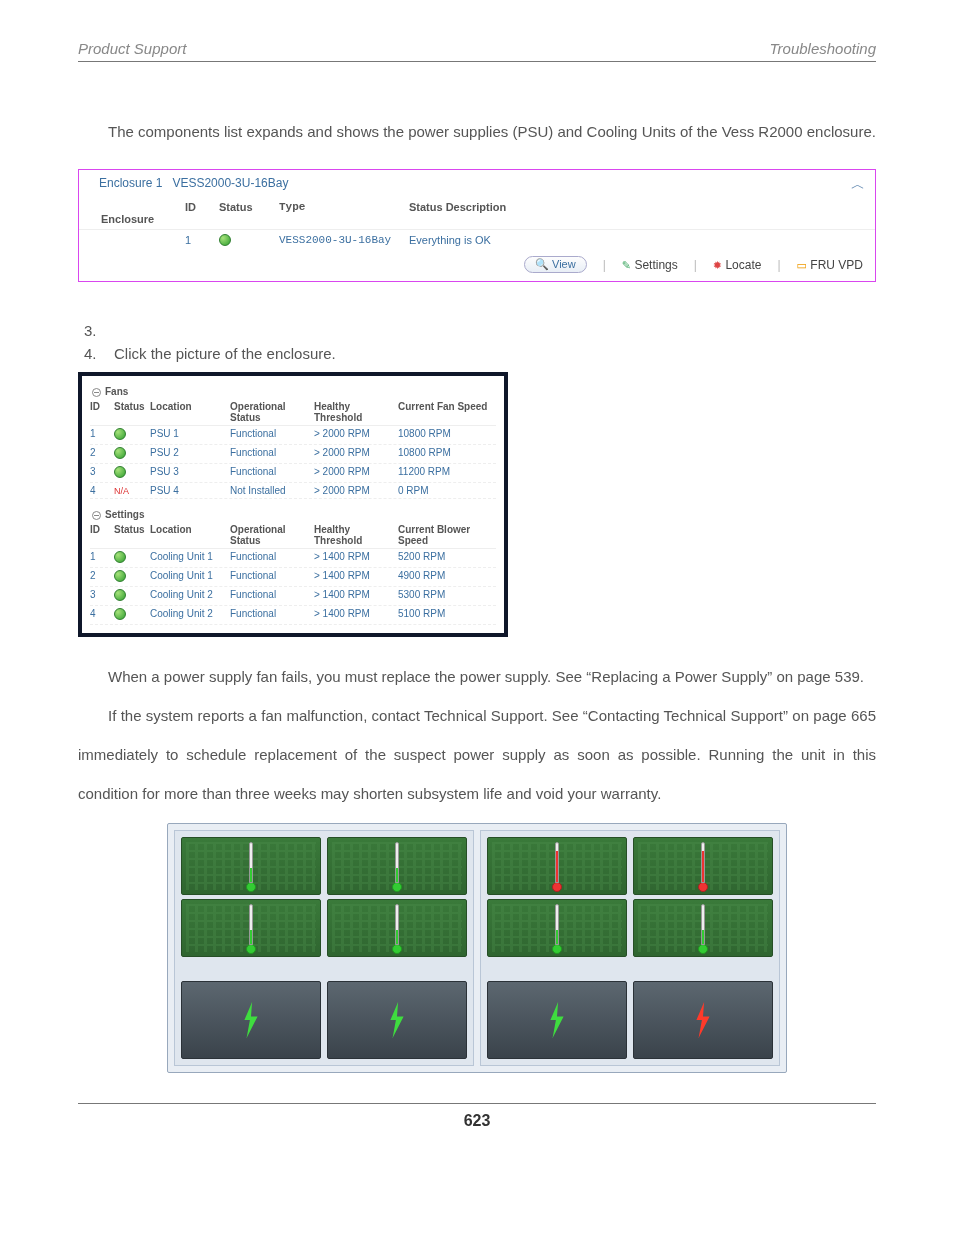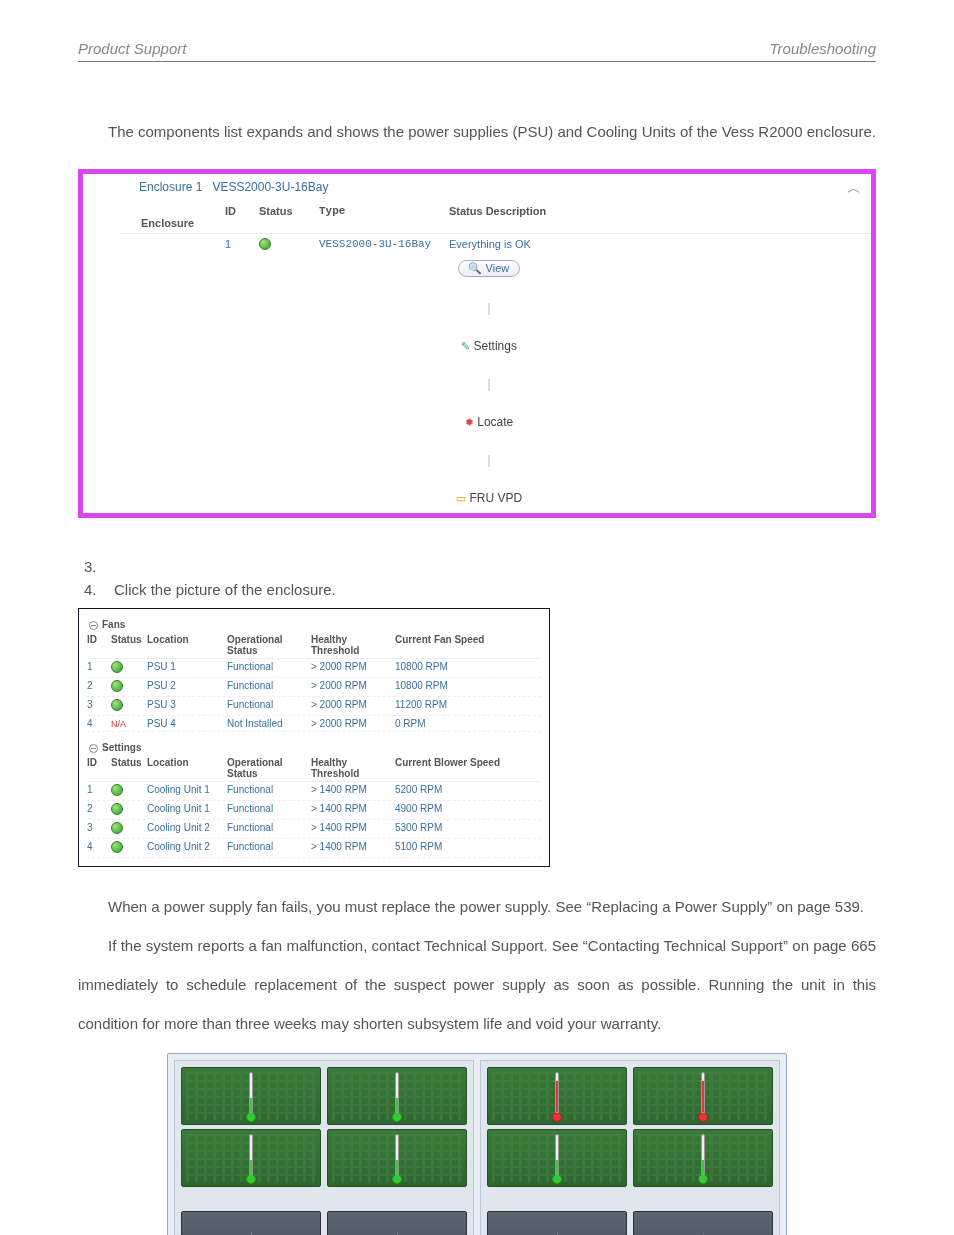--- a/index.html
+++ b/index.html
@@ -37,26 +37,25 @@
     font-size: 15px;
     color: #555;
     margin: 6px 0;
     padding-left: 6px;
   }
   .ol-item .num { width: 18px; }
   .bold { font-weight: bold; color: #333; }
 
   
   .enclosure-box {
-    border: 5px solid #d946ef;
+    border: 1px solid #d946ef;
     margin: 18px 0 40px 0;
     font-family: Arial, sans-serif;
     font-size: 12px;
     color: #555;
-    padding-left: 36px;
   }
   .enc-title-row {
     display: flex;
     justify-content: space-between;
     padding: 6px 10px 3px 20px;
     color: #3b6fa0;
     font-size: 12px;
   }
   .enc-title-row .caret { color: #6a8fb5; font-size: 14px; }
   .enc-header {
@@ -78,43 +77,42 @@
   .col-st  { width: 60px; }
   .col-ty  { width: 130px; font-family: Liberation Mono, monospace; }
   .col-sd  { flex: 1; }
   .status-dot {
     display: inline-block; width: 12px; height: 12px;
     border-radius: 50%; background: radial-gradient(circle at 30% 30%, #a6e27a, #2f9e2f);
     border:1px solid #2f7f2f;
     position: relative;
   }
   .toolbar {
-    display:flex; justify-content:flex-end; gap:24px;
+    display:flex; justify-content:flex-end; gap:16px;
     padding: 4px 12px 8px 0;
     font-size: 12px;
     color:#444;
     align-items:center;
-    flex-direction:column;
   }
   .toolbar .btn {
     border:1px solid #aac; border-radius:10px;
     padding:1px 10px; font-size:11px;
     background:linear-gradient(#fdfdfd,#e8eef6);
     color:#3b6fa0;
   }
   .toolbar .sep { color:#bbb; }
   .toolbar .ico { font-size:11px; }
   .i-gear { color:#4a6; }
   .i-loc  { color:#d44; }
   .i-fru  { color:#e90; }
 
   
   .fans-box {
-    border:1px solid #0f172a;
-    width: 472px;
+    border:4px solid #0f172a;
+    width: 430px;
     margin: 10px 0 20px 0;
     font-family: Arial, sans-serif;
     font-size: 10px;
     color:#3b6fa0;
     padding: 6px 8px 8px 8px;
   }
   .sect-head { color:#555; font-weight:bold; padding:4px 0 2px 2px; font-size:10px;}
   .ft-head, .ft-row { display:flex; padding:2px 0; }
   .ft-head { color:#555; font-weight:bold; border-bottom:1px solid #eee;}
   .ft-row  { border-bottom:1px dashed #eee; color:#3b6fa0;}

